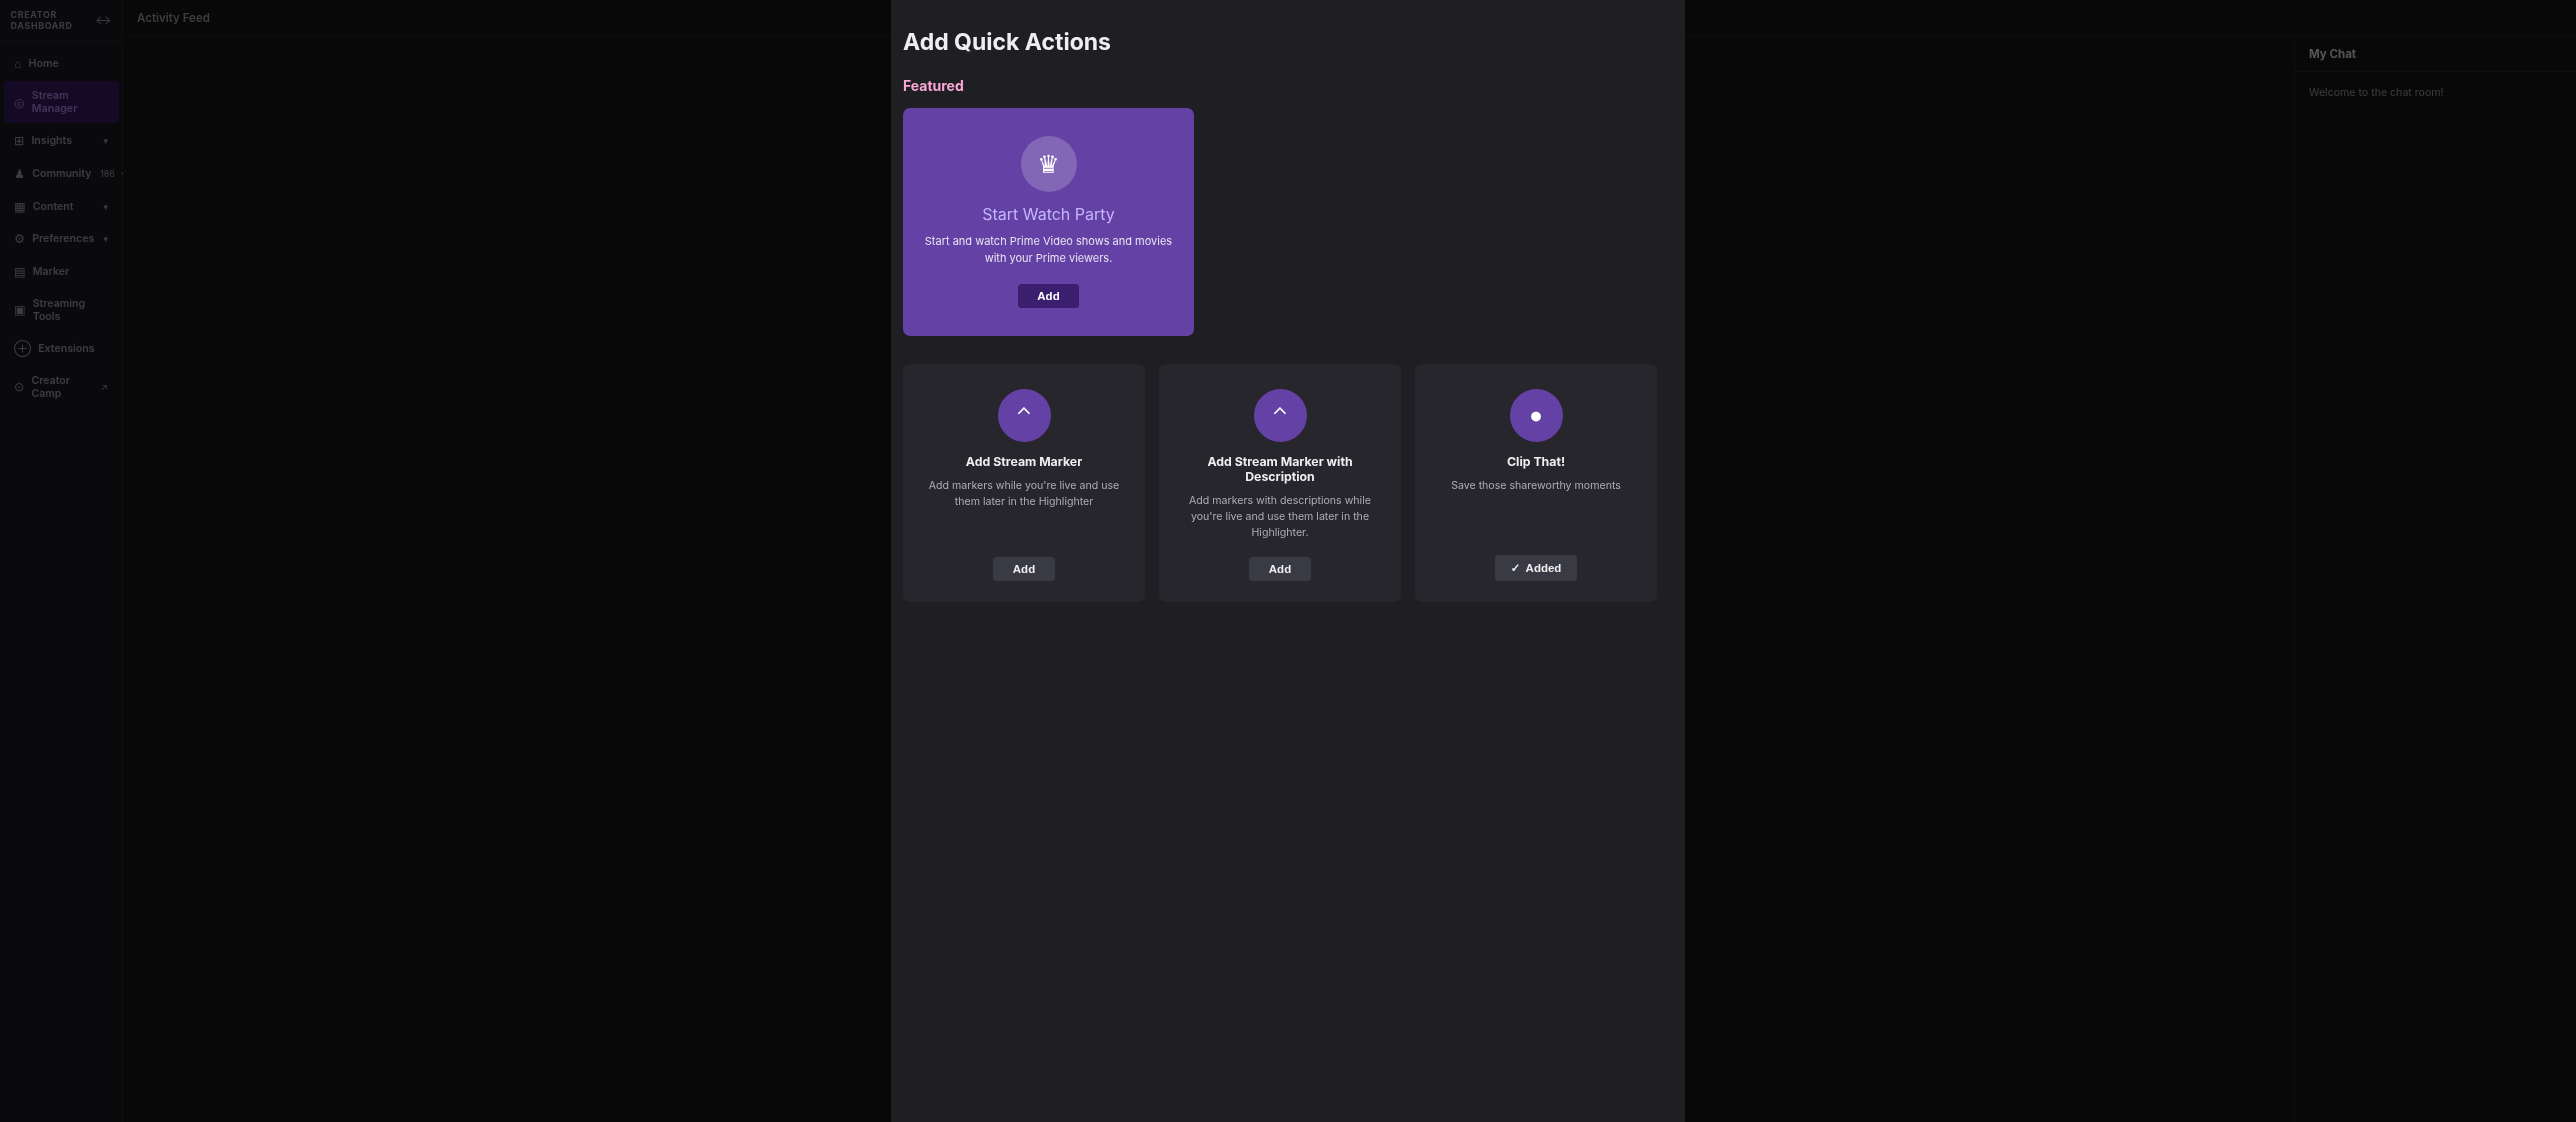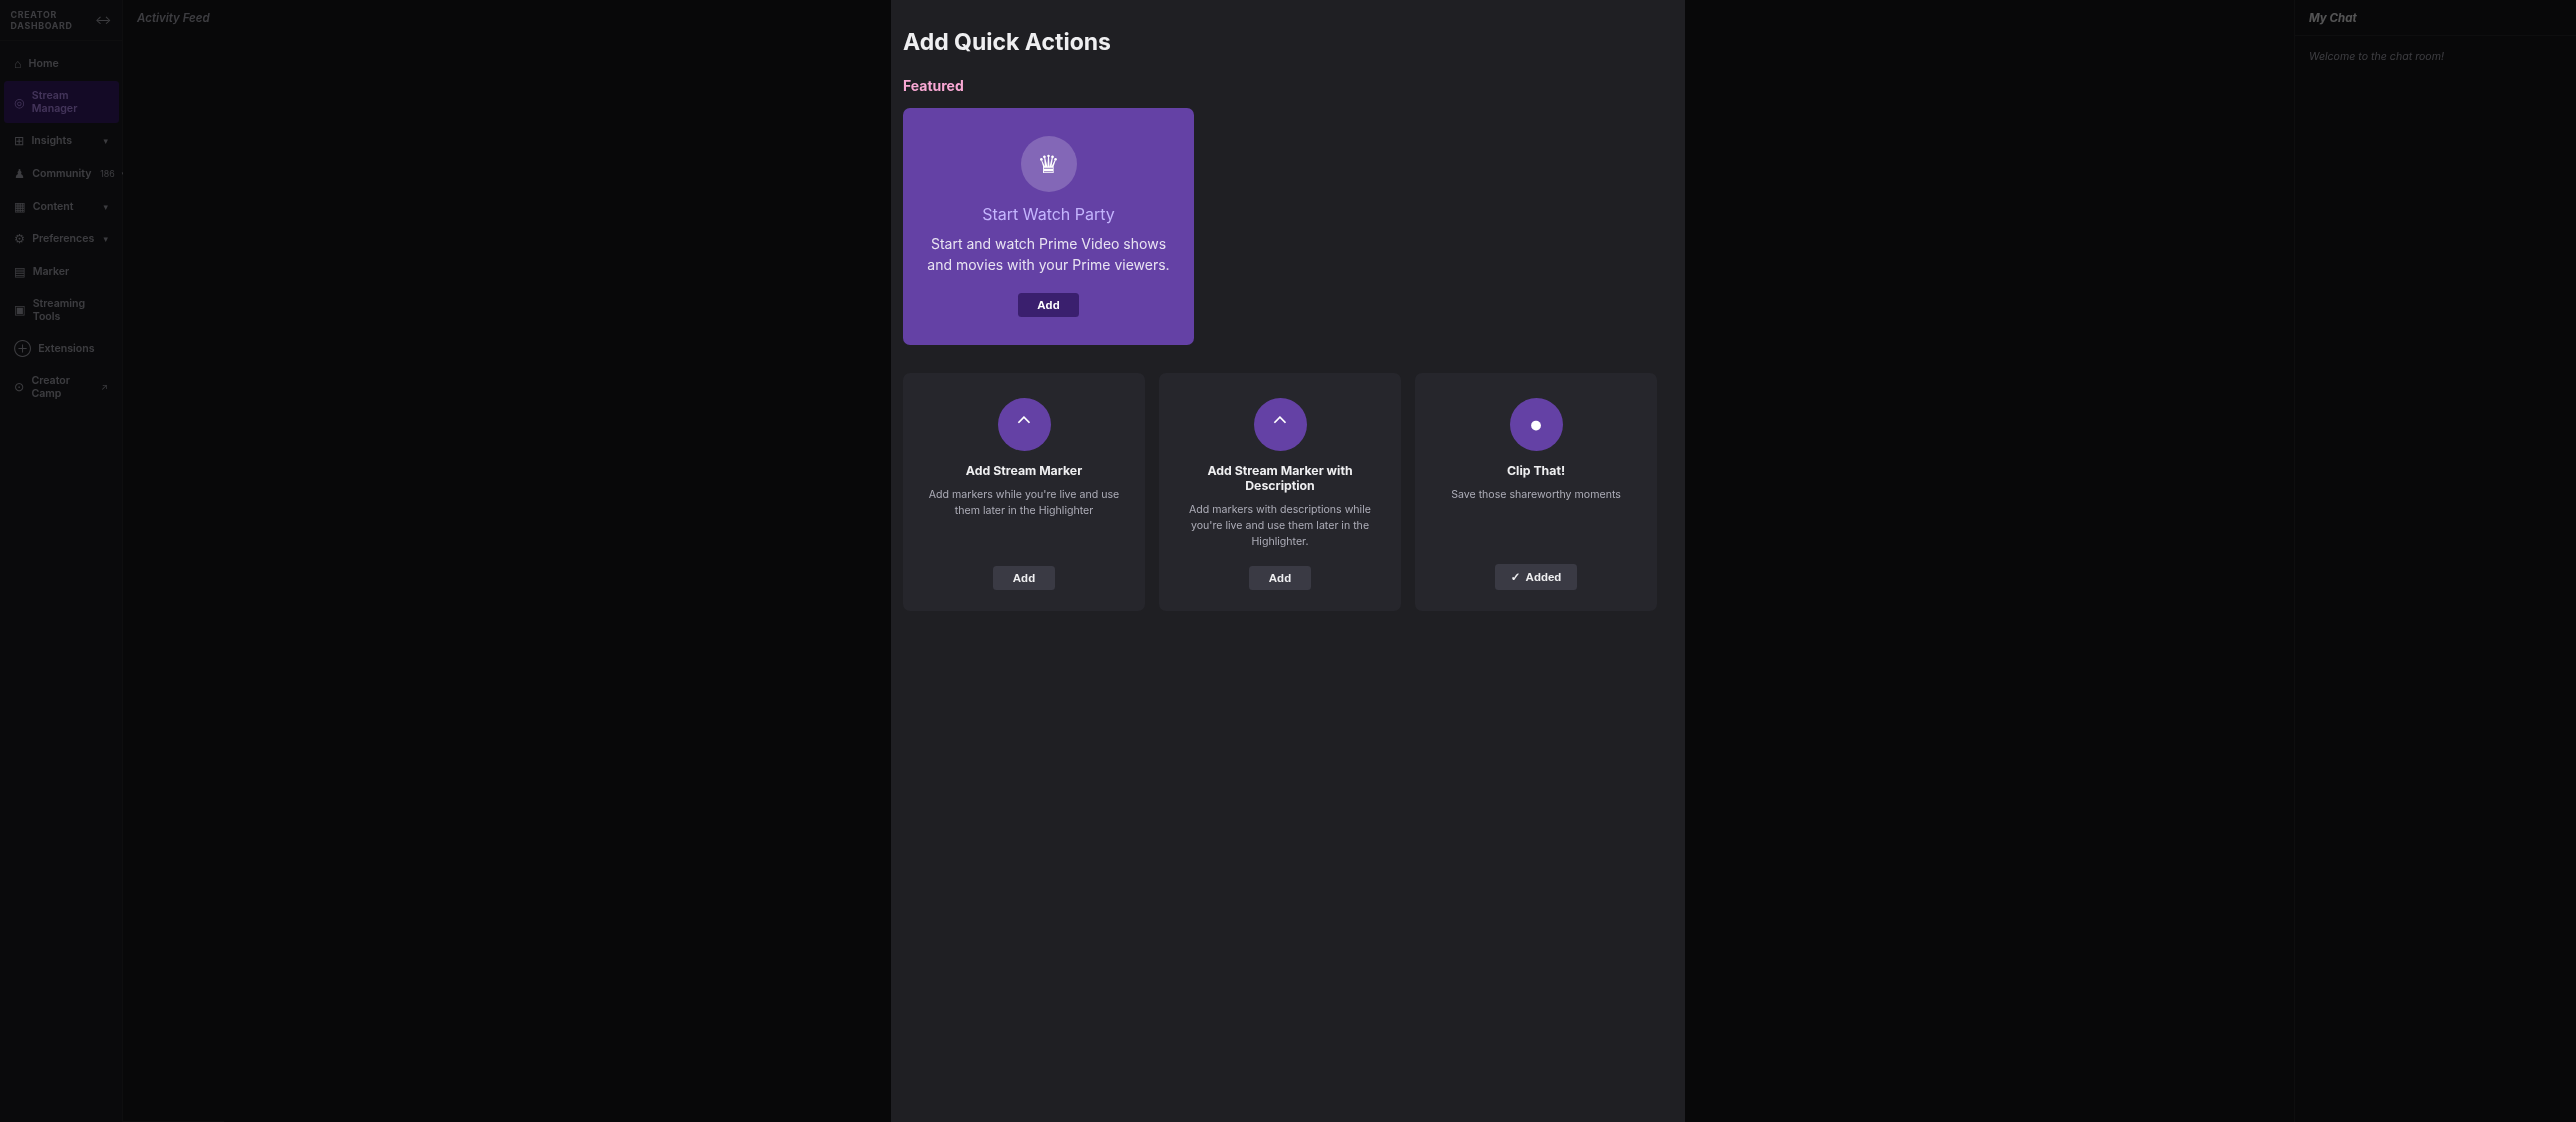--- a/index.html
+++ b/index.html
@@ -62,25 +62,24 @@
     .nav-item.active { background: #3a1f6e; color: #bf94ff; }
     .nav-item .nav-icon { font-size: 12.3px; flex-shrink: 0; }
     .nav-item .nav-label { font-size: 10.6px; font-weight: 600; }
     .nav-item .chevron { margin-left: auto; font-size: 8.8px; }
     .nav-item.external-link .ext-icon { font-size: 8.8px; margin-left: auto; }
 
     
     .main {
       flex: 1;
       display: flex;
-      flex-direction: row;
+      flex-direction: column;
       background: #18181b;
       overflow: hidden;
       position: relative;
-      font-style: italic;
     }
     .main-header {
       padding: 10.6px 14px;
       border-bottom: 0.9px solid #2a2a2d;
       font-size: 11.5px;
       color: #adadb8;
       font-weight: 600;
     }
     .main-body {
       flex: 1;
@@ -187,21 +186,21 @@
       margin-bottom: 12.3px;
       color: #fff;
     }
     .featured-card .card-title {
       font-size: 16px;
       font-weight: 400;
       color: #c4b5fd;
       margin-bottom: 8.8px;
     }
     .featured-card .card-desc {
-      font-size: 14px;
+      font-size: 11px;
       color: rgba(255,255,255,0.85);
       margin-bottom: 17.6px;
       line-height: 1.5;
     }
     .btn-add {
       background: #3a1f6e;
       color: #fff;
       border: none;
       padding: 6.2px 19.4px;
       border-radius: 3.5px;

